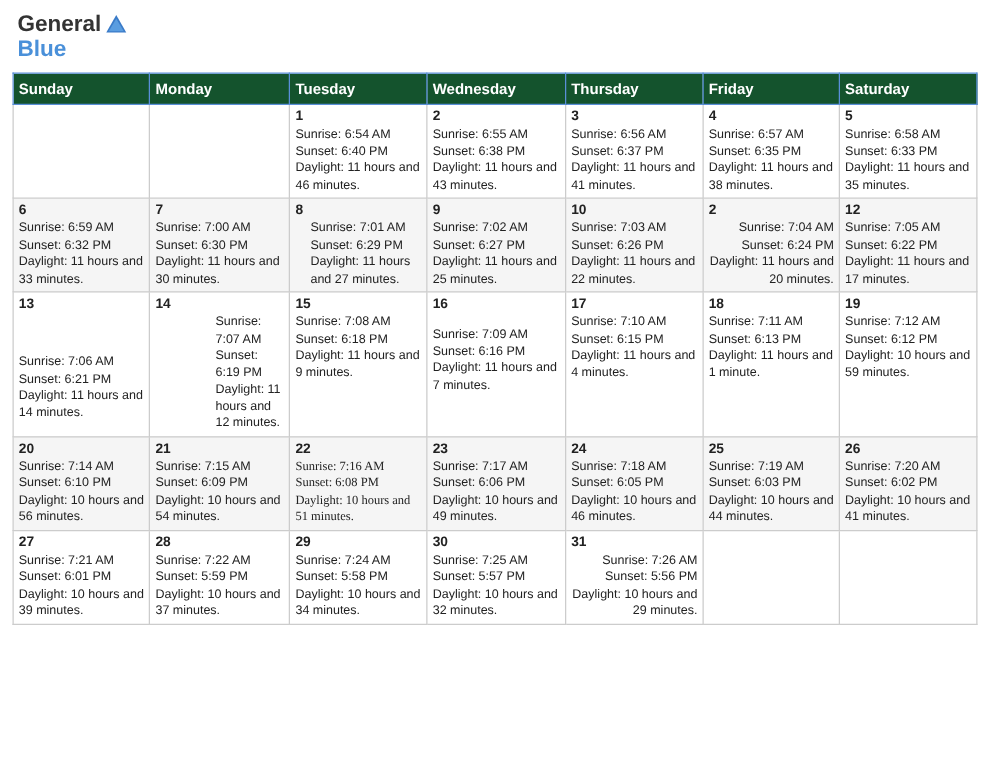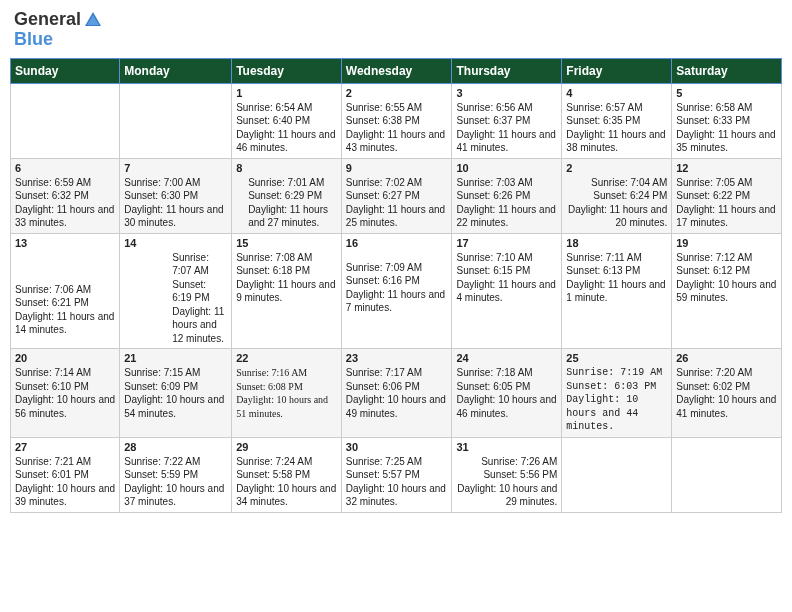--- a/index.html
+++ b/index.html
@@ -277,21 +277,21 @@
 Daylight: 10 hours and 49 minutes.</div>
         </td>
         <td>
           <span class="day-num">24</span>
           <div class="cell-content" style="white-space: pre-line;">Sunrise: 7:18 AM
 Sunset: 6:05 PM
 Daylight: 10 hours and 46 minutes.</div>
         </td>
         <td>
           <span class="day-num">25</span>
-          <div class="cell-content" style="white-space: pre-line; font-family: Liberation Mono, monospace;">Sunrise: 7:19 AM
+          <div class="cell-content" style="white-space: pre-line;">Sunrise: 7:19 AM
 Sunset: 6:03 PM
 Daylight: 10 hours and 44 minutes.</div>
         </td>
         <td>
           <span class="day-num">26</span>
           <div class="cell-content" style="white-space: pre-line;">Sunrise: 7:20 AM
 Sunset: 6:02 PM
 Daylight: 10 hours and 41 minutes.</div>
         </td>
       </tr>

